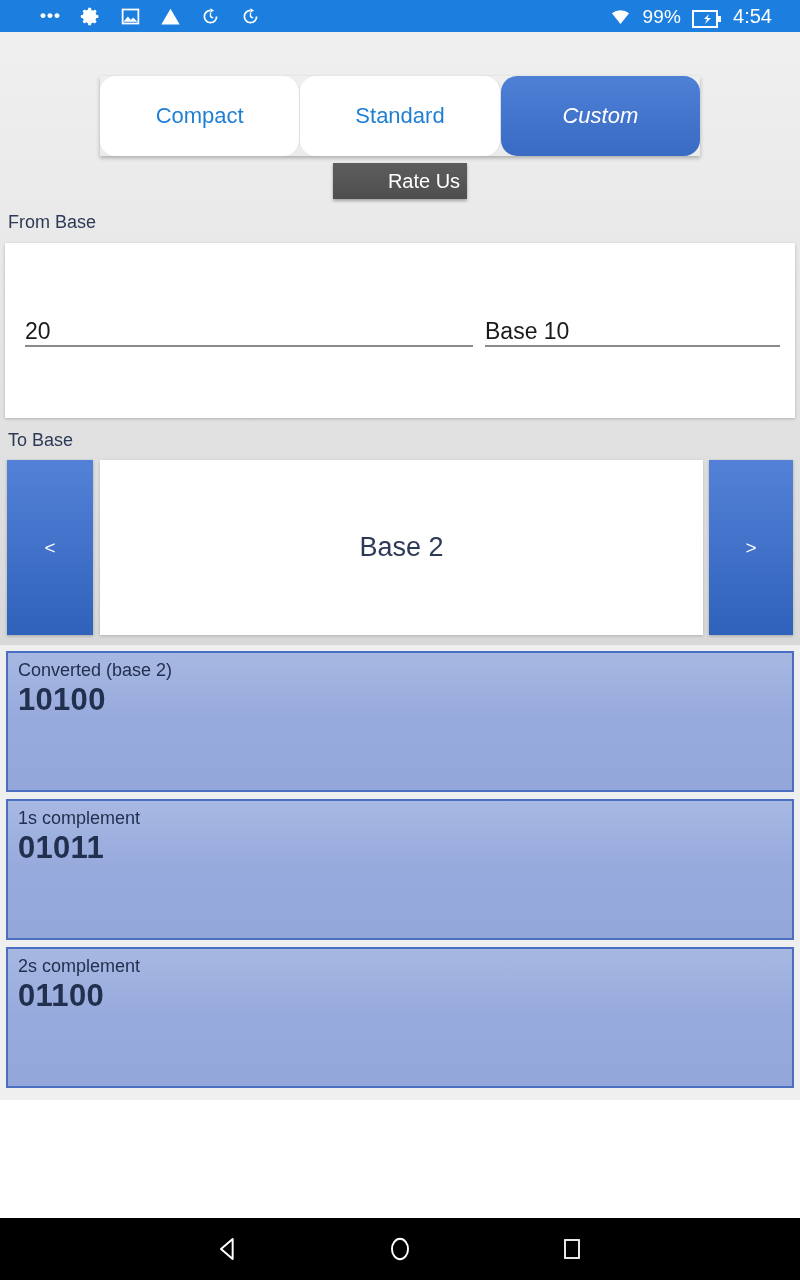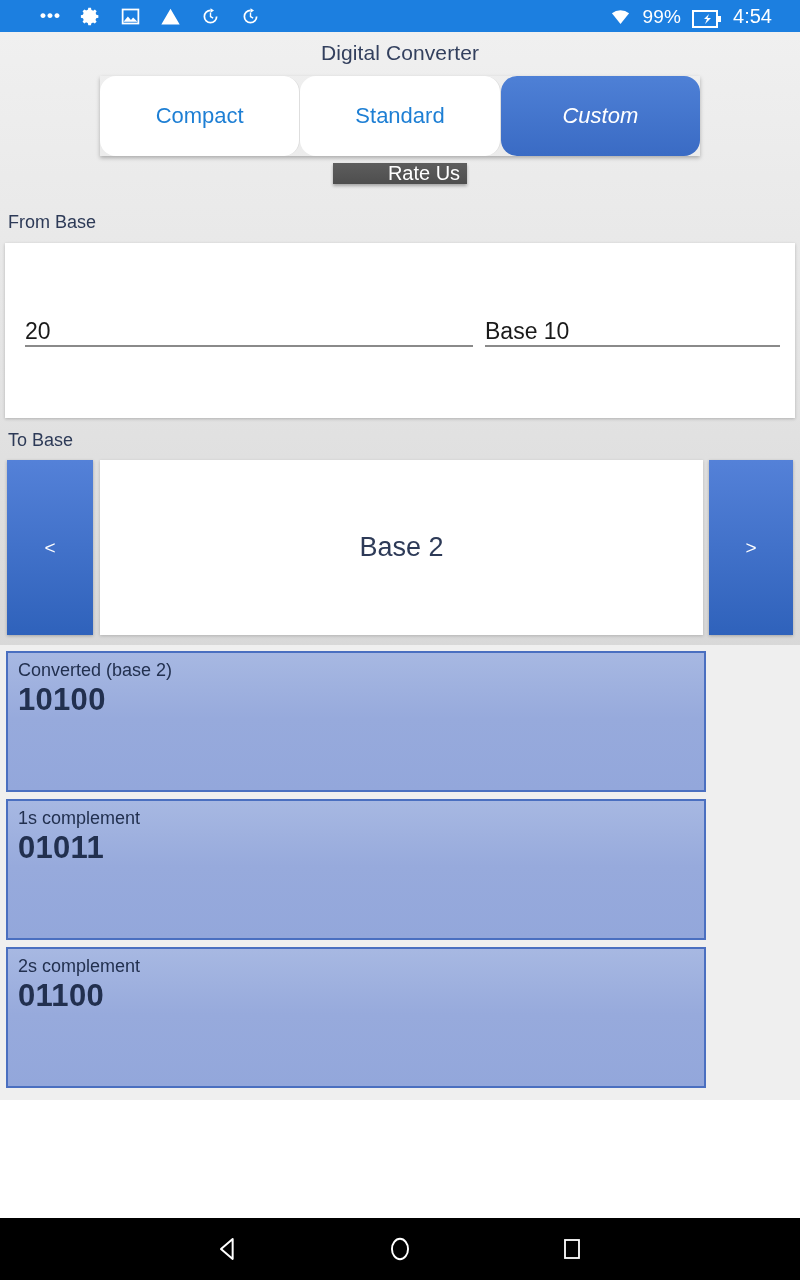--- a/index.html
+++ b/index.html
@@ -60,21 +60,21 @@
   .tab:last-child { border-right: none; }
   .tab.active {
     background: linear-gradient(180deg,#4e80d6 0%, #3a6bc4 100%);
     color: #ffffff;
     font-style: italic;
   }
 
   
   .rate-us {
     position: absolute; top: 163px; left: 333px;
-    width: 134px; height: 21px;
+    width: 134px; height: 36px;
     background: linear-gradient(180deg,#5d5d5d 0%, #4e4e4e 100%);
     color: #ffffff;
     font-size: 20px;
     display: flex; align-items: center; justify-content: center;
     box-shadow: 0 2px 3px rgba(0,0,0,.3);
     cursor: pointer;
     padding-left: 48px;
   }
 
   
@@ -125,21 +125,21 @@
   }
 
   
   .results {
     position: absolute; top: 645px; left: 0;
     width: 800px; height: 455px;
     background: #efefef;
     padding: 6px 6px 0 6px;
   }
   .result-card {
-    width: 700px; height: 141px;
+    width: 788px; height: 141px;
     margin-bottom: 7px;
     background: linear-gradient(180deg,#a7b8e2 0%, #97aadc 48%, #93a7db 100%);
     border: 2px solid #4a6fc0;
     padding: 8px 0 0 10px;
   }
   .result-label { font-size: 18px; color: #22304f; line-height: 1.1; }
   .result-value { font-size: 31px; font-weight: 700; color: #22304f; line-height: 1.25; letter-spacing: .3px; }
 
   
   .filler {
@@ -214,21 +214,20 @@
           <rect x="26" y="6" width="3" height="6" fill="#ffffff"></rect>
           <path d="M17 4l-5 5h3l-2 5 6-6h-3.5z" fill="#ffffff"></path>
         </svg>
       </span>
       <span class="sb-time">4:54</span>
     </div>
   </div>
 
   <div class="app-bg"></div>
 
-  <div class="title">Digital Converter</div>
 
   <div class="tabs">
     <div class="tab">Compact</div>
     <div class="tab">Standard</div>
     <div class="tab active">Custom</div>
   </div>
 
   <div class="rate-us">Rate Us</div>
 
   <div class="section-label" id="from-base-label">From Base</div>

